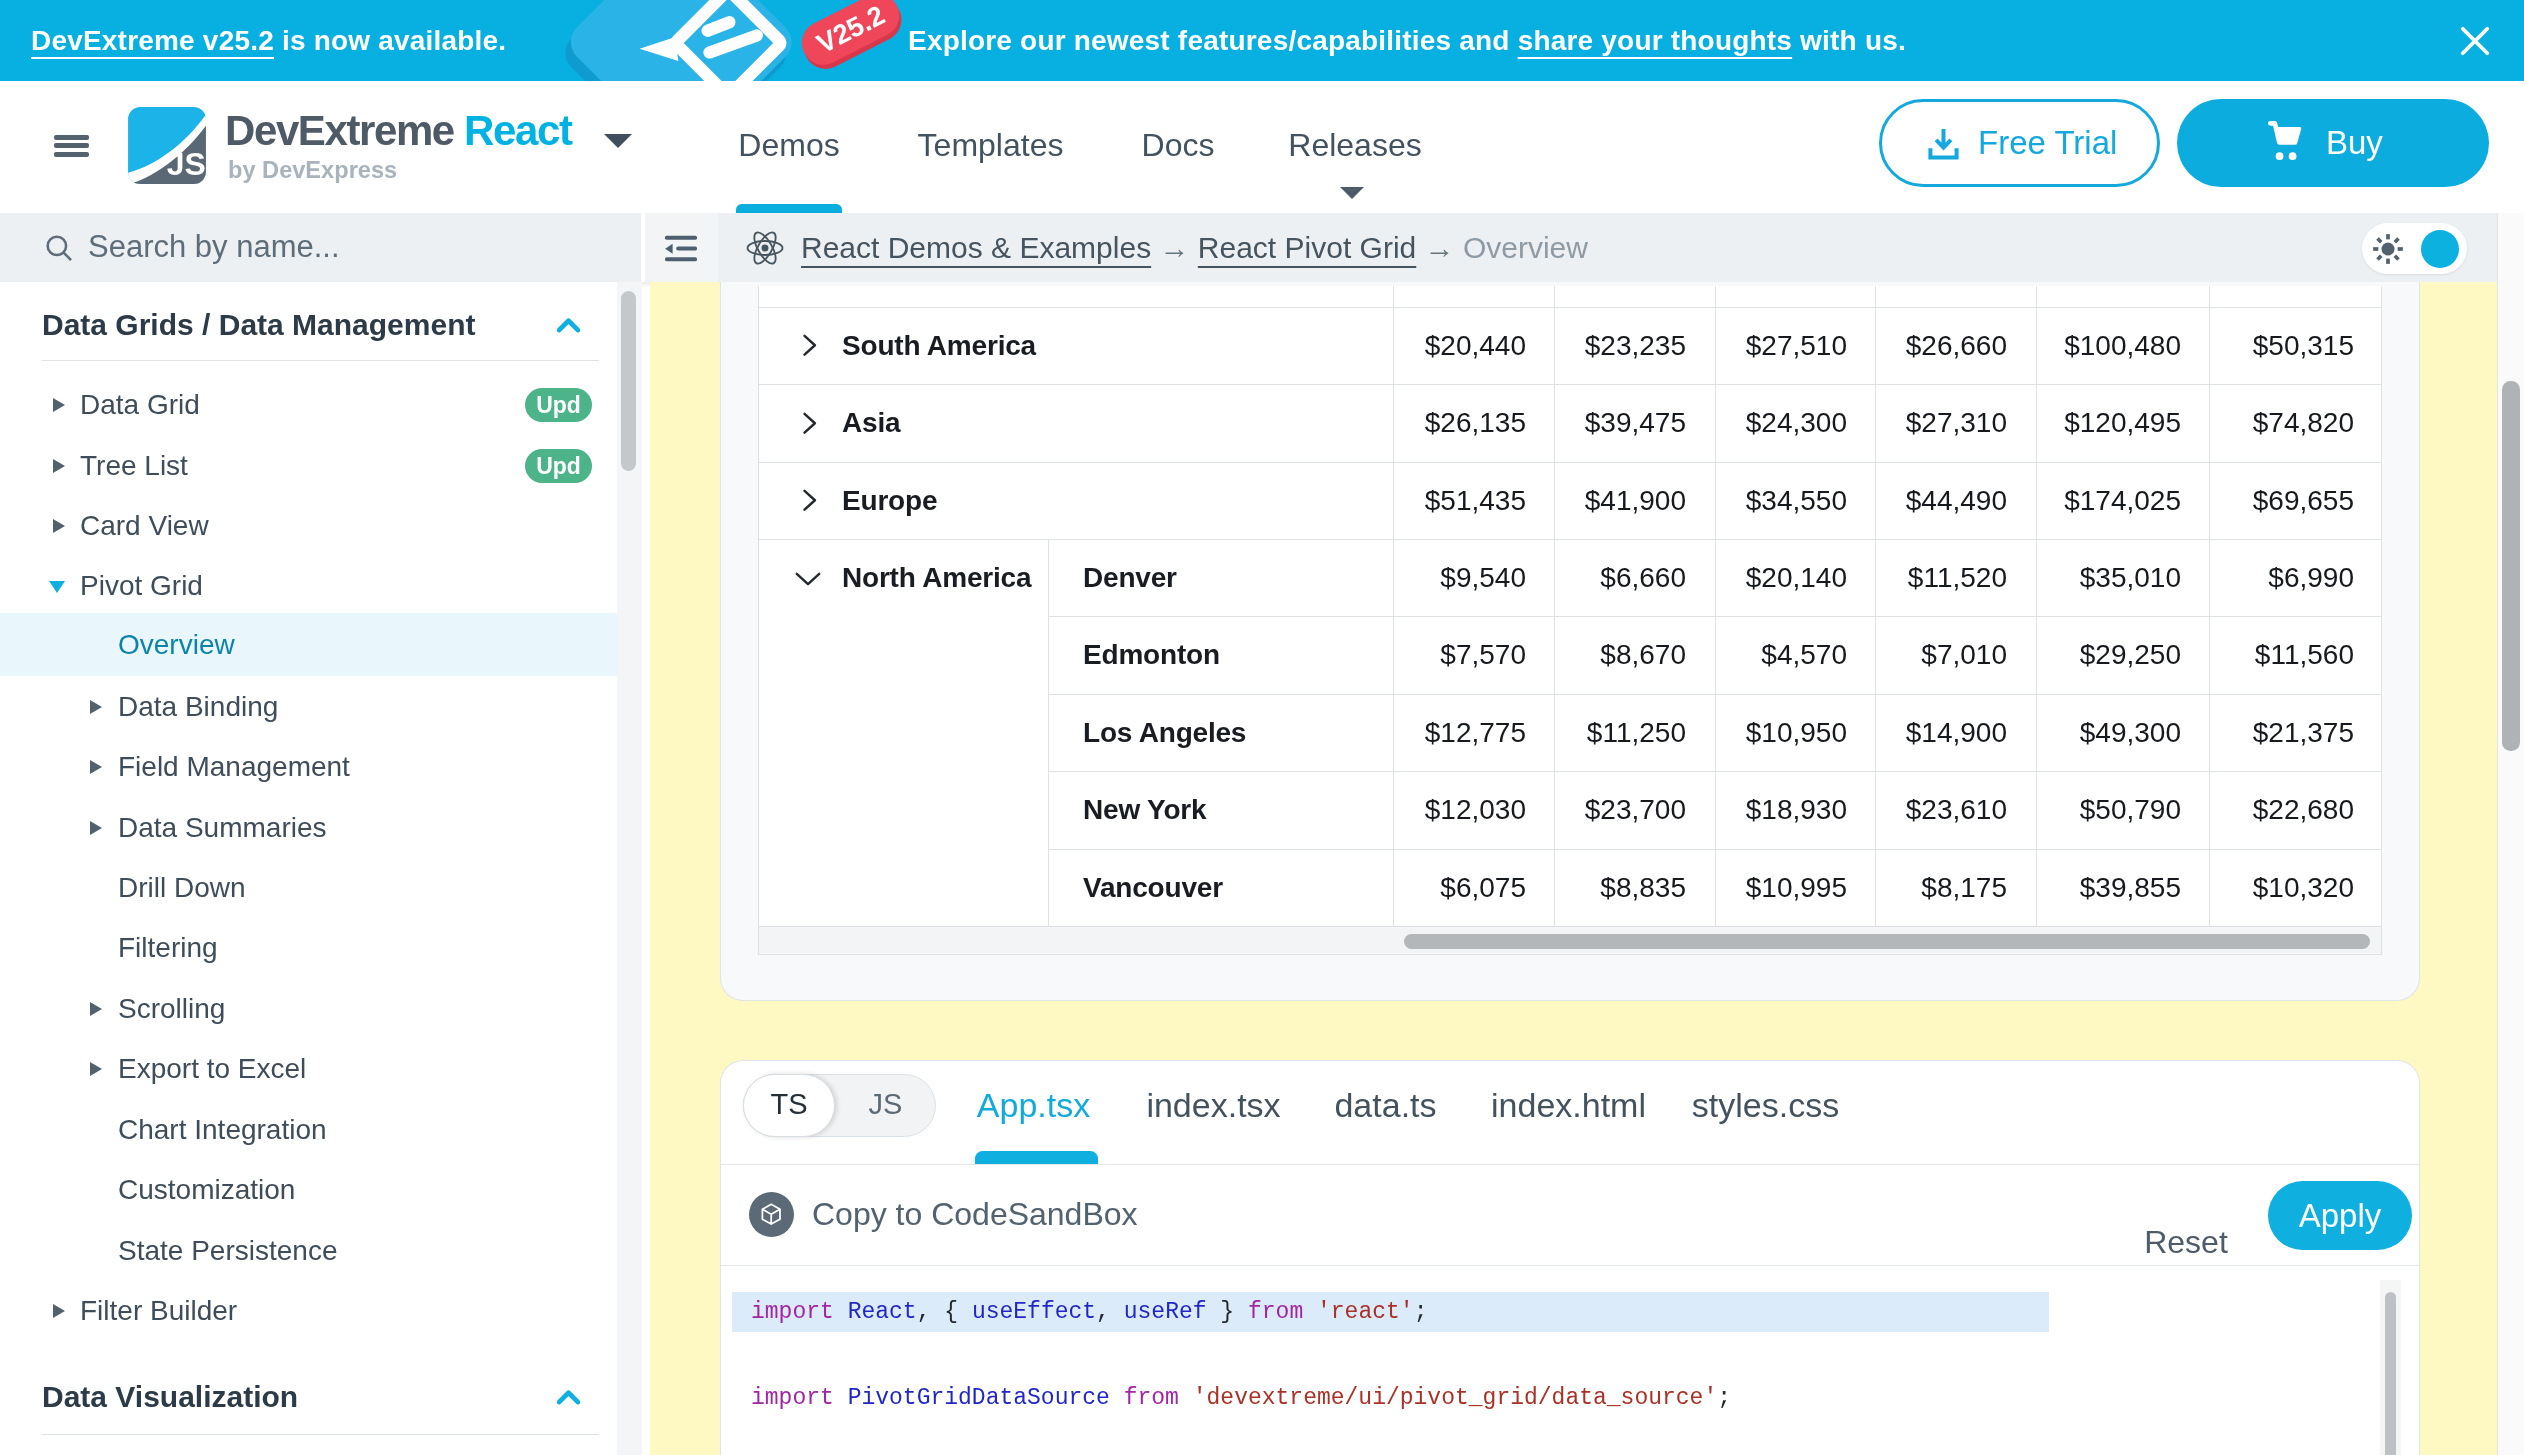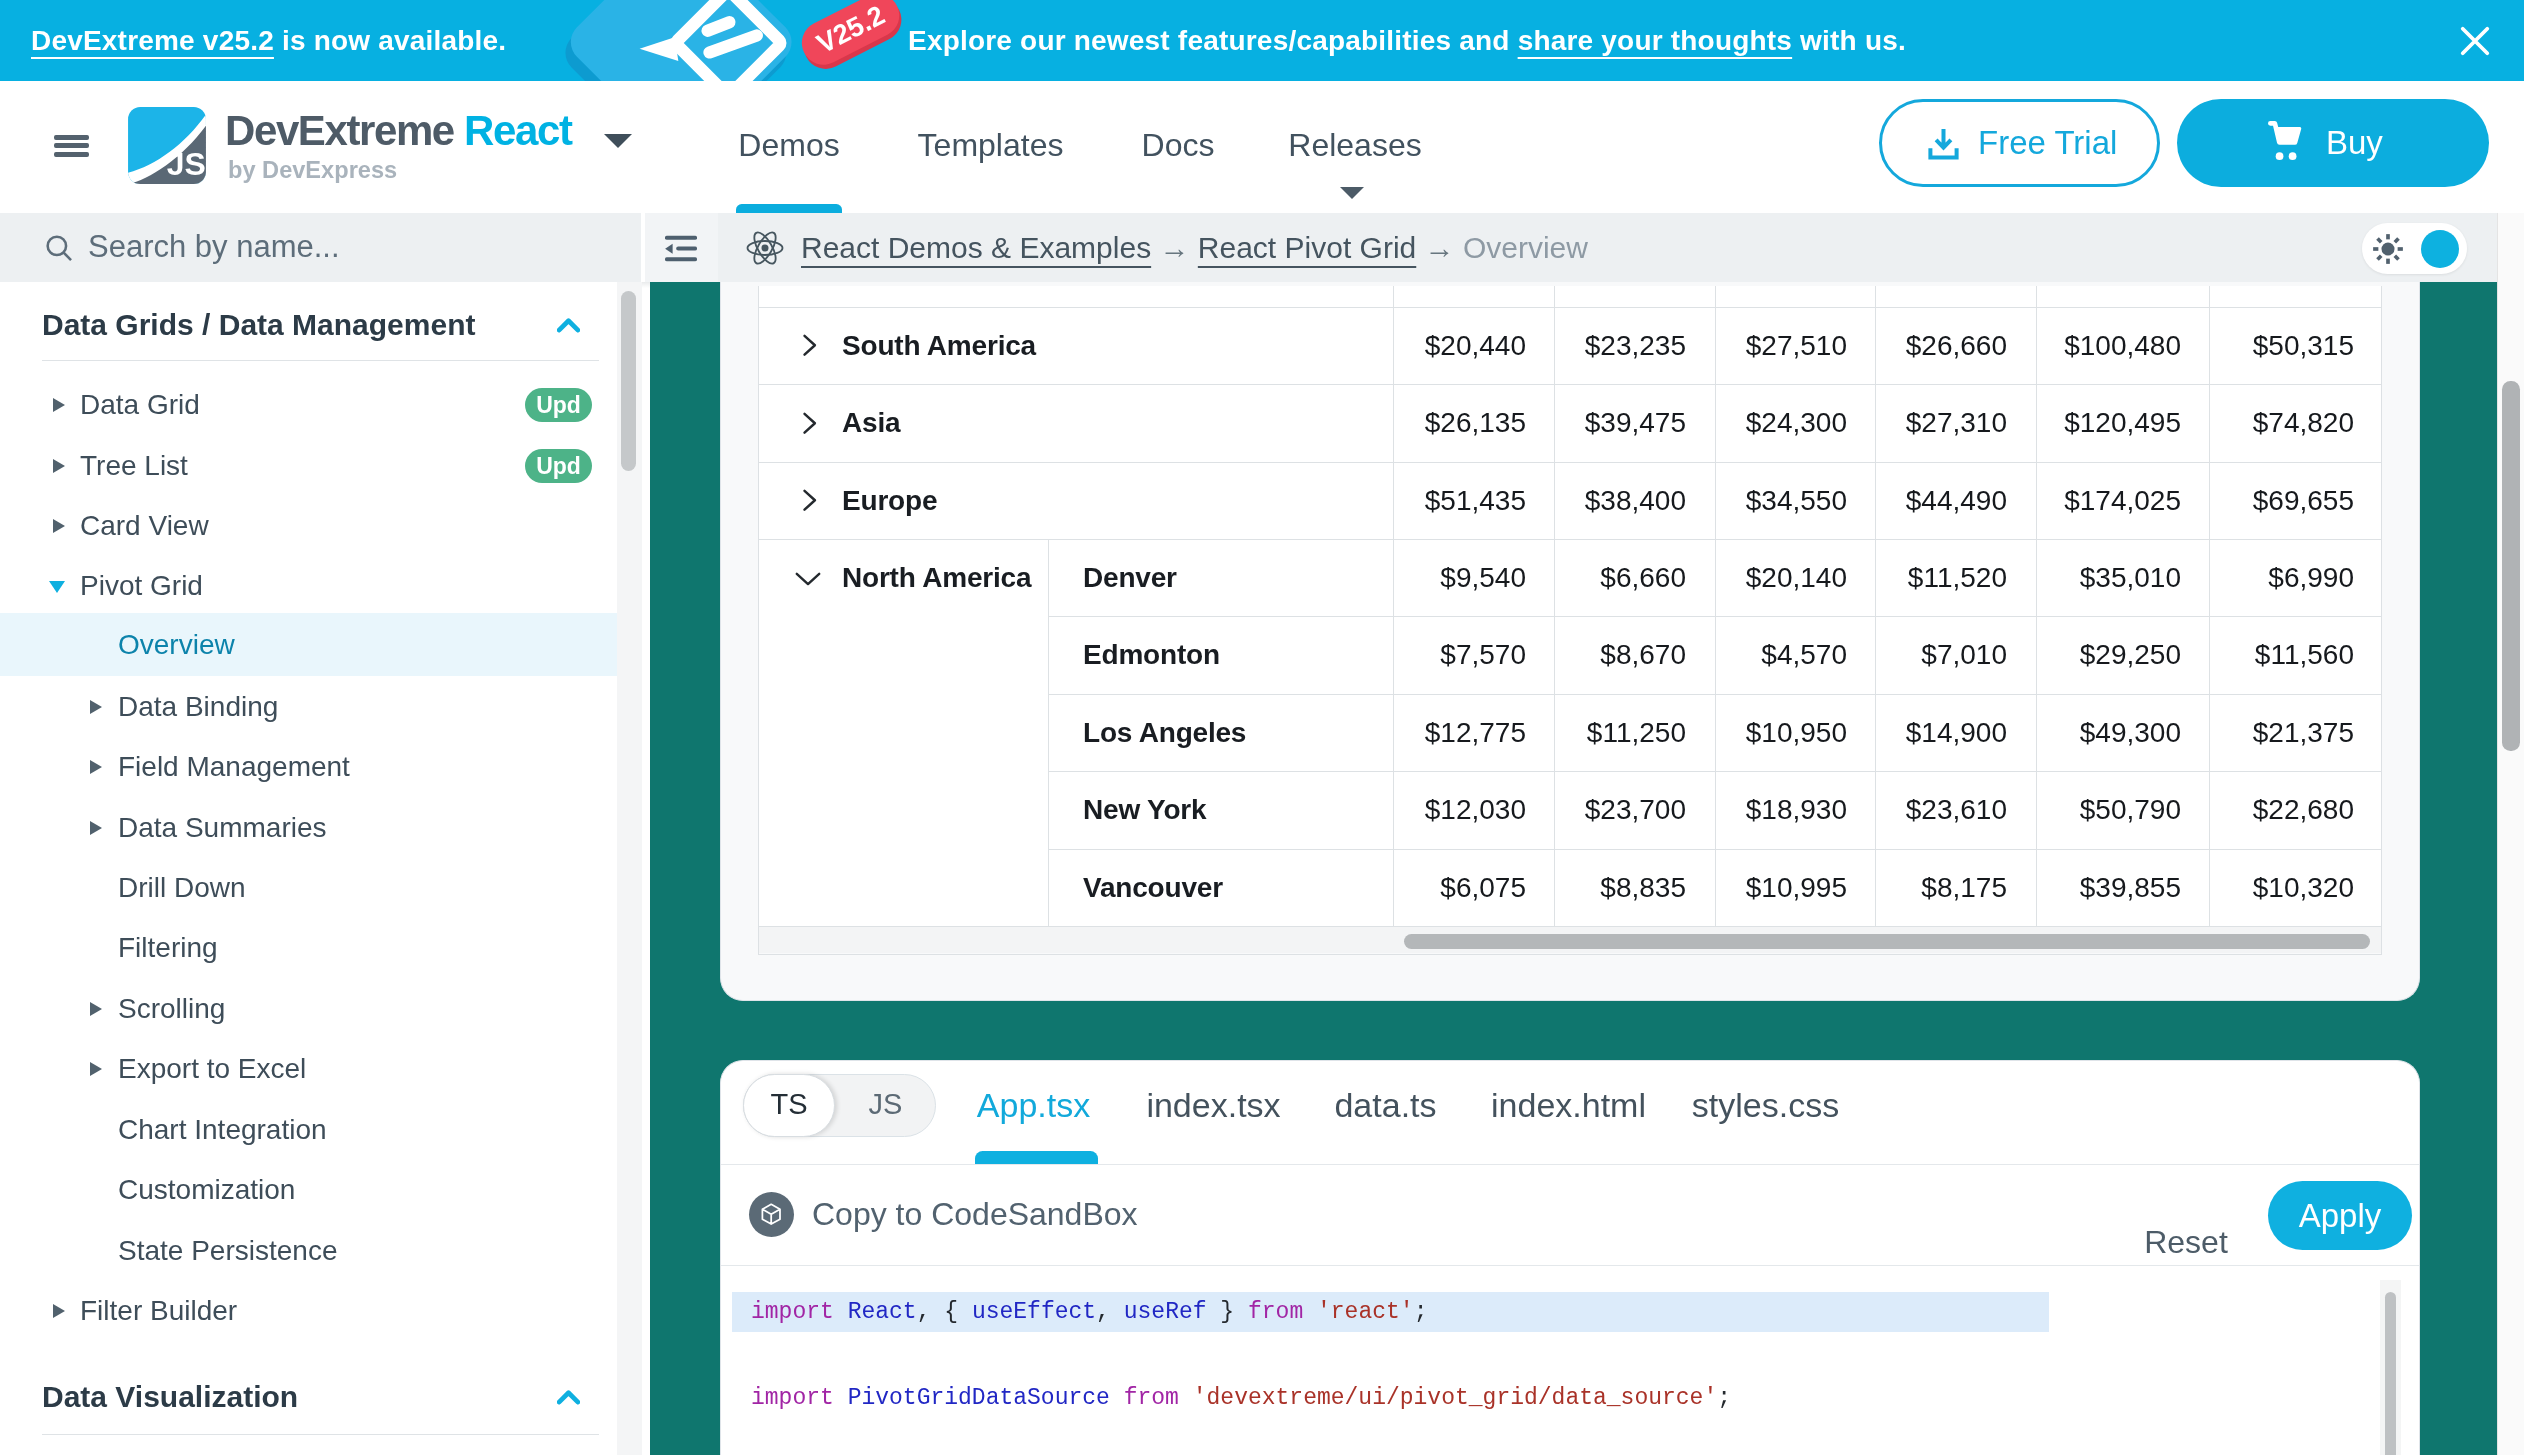--- a/index.html
+++ b/index.html
@@ -12,21 +12,21 @@
   #header { position:absolute; left:0; top:81px; width:2525px; height:132px; background:#fff; }
   .navitem { position:absolute; top:0; height:132px; line-height:128px; font-size:32px; color:#42525f; text-align:center; }
   
   #toolbar { position:absolute; left:0; top:213px; width:2525px; height:69px; }
   
   #sidebar { position:absolute; left:0; top:282px; width:641px; height:1174px; background:#fff; }
   .sitem { position:absolute; left:0; width:617px; height:60px; font-size:28px; color:#3e4d59; }
   .sitem .lbl { position:absolute; top:50%; transform:translateY(-50%); }
   .tri { position:absolute; width:0; height:0; border-style:solid; }
   
-  #content { position:absolute; left:650px; top:282px; width:1848px; height:1174px; background:#0f766e; }
+  #content { position:absolute; left:650px; top:282px; width:1848px; height:1174px; background:#fef9c3; }
   .cell { position:absolute; font-size:28px; color:#191d22; letter-spacing:-0.2px; }
   .num { position:absolute; width:208px; text-align:right; font-size:28px; color:#16191d; height:77px; line-height:77px; }
   .vline { position:absolute; width:0.9px; background:#dde1e4; }
   .hline { position:absolute; height:0.9px; background:#dde1e4; }
   .code { font-family:"Liberation Mono", monospace; font-size:23px; color:#24292e; white-space:pre; }
   .kw { color:#a125a5; }
   .id { color:#2127c4; }
   .st { color:#a93228; }
 </style>
 </head>
@@ -297,21 +297,21 @@
     <span class="num" style="left:1041px; top:21px;">$26,660</span>
     <span class="num" style="left:1215px; top:21px;">$100,480</span>
     <span class="num" style="left:1388px; top:21px;">$50,315</span>
     <span class="num" style="left:560px; top:98px;">$26,135</span>
     <span class="num" style="left:720px; top:98px;">$39,475</span>
     <span class="num" style="left:881px; top:98px;">$24,300</span>
     <span class="num" style="left:1041px; top:98px;">$27,310</span>
     <span class="num" style="left:1215px; top:98px;">$120,495</span>
     <span class="num" style="left:1388px; top:98px;">$74,820</span>
     <span class="num" style="left:560px; top:176px;">$51,435</span>
-    <span class="num" style="left:720px; top:176px;">$38,400</span>
+    <span class="num" style="left:720px; top:176px;">$41,900</span>
     <span class="num" style="left:881px; top:176px;">$34,550</span>
     <span class="num" style="left:1041px; top:176px;">$44,490</span>
     <span class="num" style="left:1215px; top:176px;">$174,025</span>
     <span class="num" style="left:1388px; top:176px;">$69,655</span>
     <span class="num" style="left:560px; top:253px;">$9,540</span>
     <span class="num" style="left:720px; top:253px;">$6,660</span>
     <span class="num" style="left:881px; top:253px;">$20,140</span>
     <span class="num" style="left:1041px; top:253px;">$11,520</span>
     <span class="num" style="left:1215px; top:253px;">$35,010</span>
     <span class="num" style="left:1388px; top:253px;">$6,990</span>

